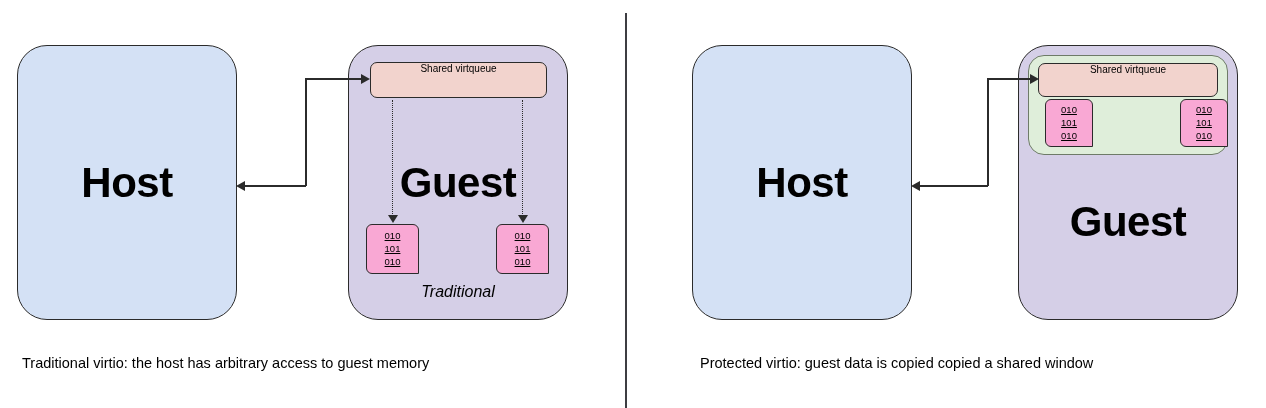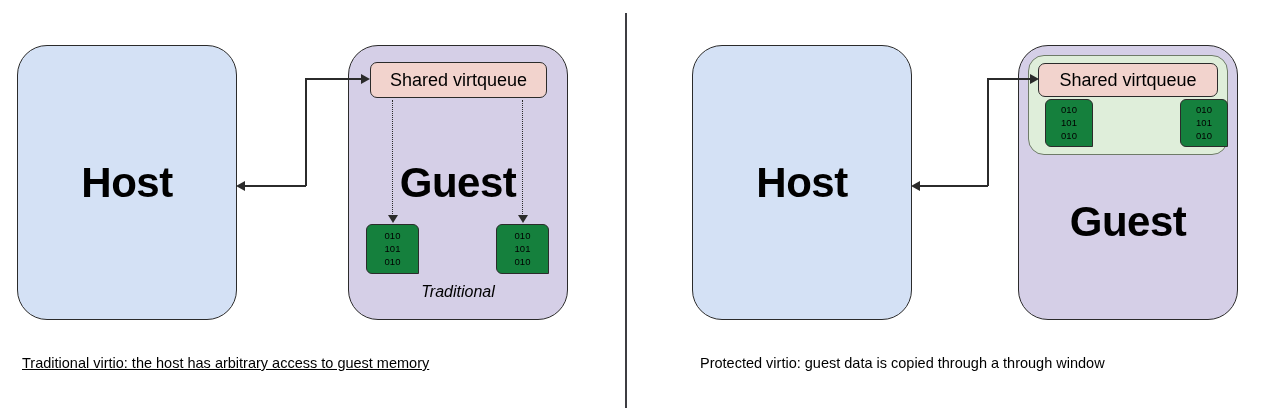--- a/index.html
+++ b/index.html
@@ -70,45 +70,46 @@
   }
 
   
   .virtqueue {
     position: absolute;
     background: #f2d3cd;
     border: 1.4px solid #2b2b2b;
     border-radius: 7px;
     box-sizing: border-box;
     display: flex;
-    align-items: center;
+    align-items: flex-start;
     justify-content: center;
-    font-size: 18px;
+    font-size: 10px;
   }
   .vq-left {
     left: 370px;
     top: 62px;
     width: 177px;
     height: 36px;
   }
 
   
   .descriptor {
     position: absolute;
-    background: #15803d;
+    background: #f9a8d4;
     border: 1.4px solid #2b2b2b;
     box-sizing: border-box;
     border-radius: 6px 6px 0px 6px;
     display: flex;
     flex-direction: column;
     align-items: center;
     justify-content: center;
     font-size: 9.5px;
     line-height: 1.35;
     padding-top: 1px;
+    text-decoration: underline;
   }
   .descriptor span { display: block; }
 
   .desc-l1 { left: 366px; top: 224px; width: 53px; height: 50px; }
   .desc-l2 { left: 496px; top: 224px; width: 53px; height: 50px; }
 
   .descriptors-caption {
     position: absolute;
     left: 348px;
     width: 220px;
@@ -183,21 +184,21 @@
     border-right: 9px solid #2b2b2b;
   }
 
   
   .caption {
     position: absolute;
     top: 355px;
     font-size: 14.5px;
     white-space: nowrap;
   }
-  .caption-left  { left: 22px; text-decoration: underline; }
+  .caption-left  { left: 22px; }
   .caption-right { left: 700px; }
 </style>
 </head>
 <body>
 
 <div class="panel panel-left">
 
   <div class="bigbox host-box">
     <div class="bigbox-label">Host</div>
   </div>
@@ -272,14 +273,14 @@
   </div>
 
   <div class="elbow">
     <div class="elbow-seg-h" style="left:987px; top:78px; width:47px;"></div>
     <div class="arrowhead-right" style="left:1030px; top:74px;"></div>
     <div class="elbow-seg-v" style="left:987px; top:78px; height:108px;"></div>
     <div class="elbow-seg-h" style="left:918px; top:185px; width:70px;"></div>
     <div class="arrowhead-left" style="left:911px; top:181px;"></div>
   </div>
 
-  <div class="caption caption-right">Protected virtio: guest data is copied through a through window</div>
+  <div class="caption caption-right">Protected virtio: guest data is copied copied a shared window</div>
 </div>
 
 </body></html>

